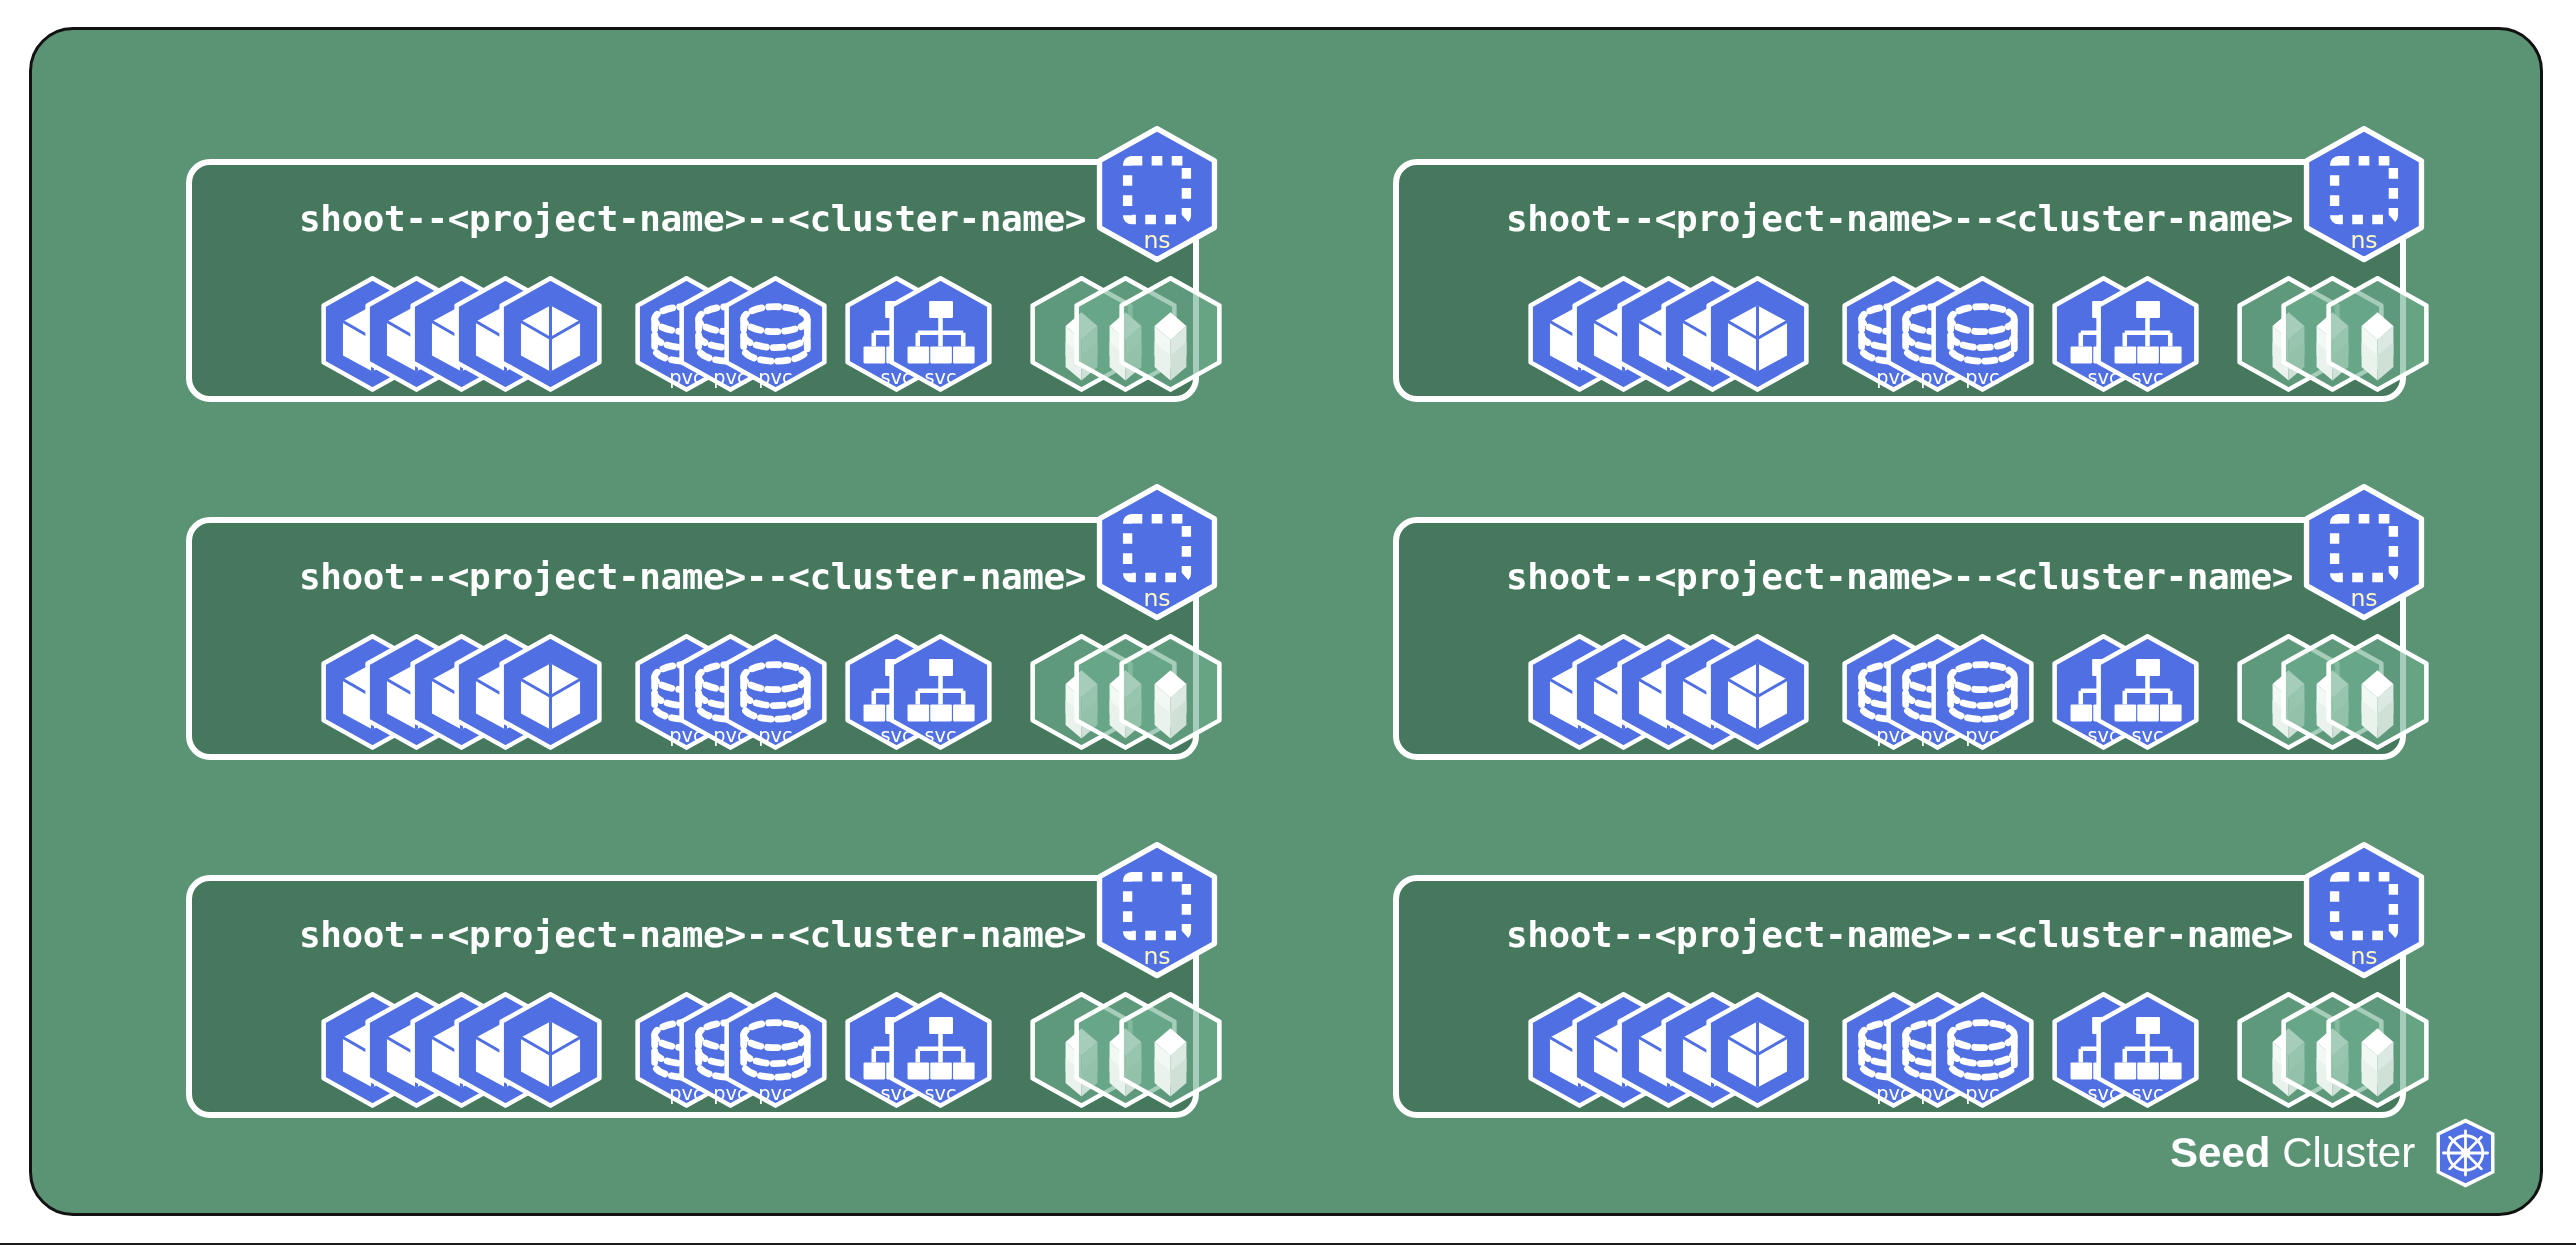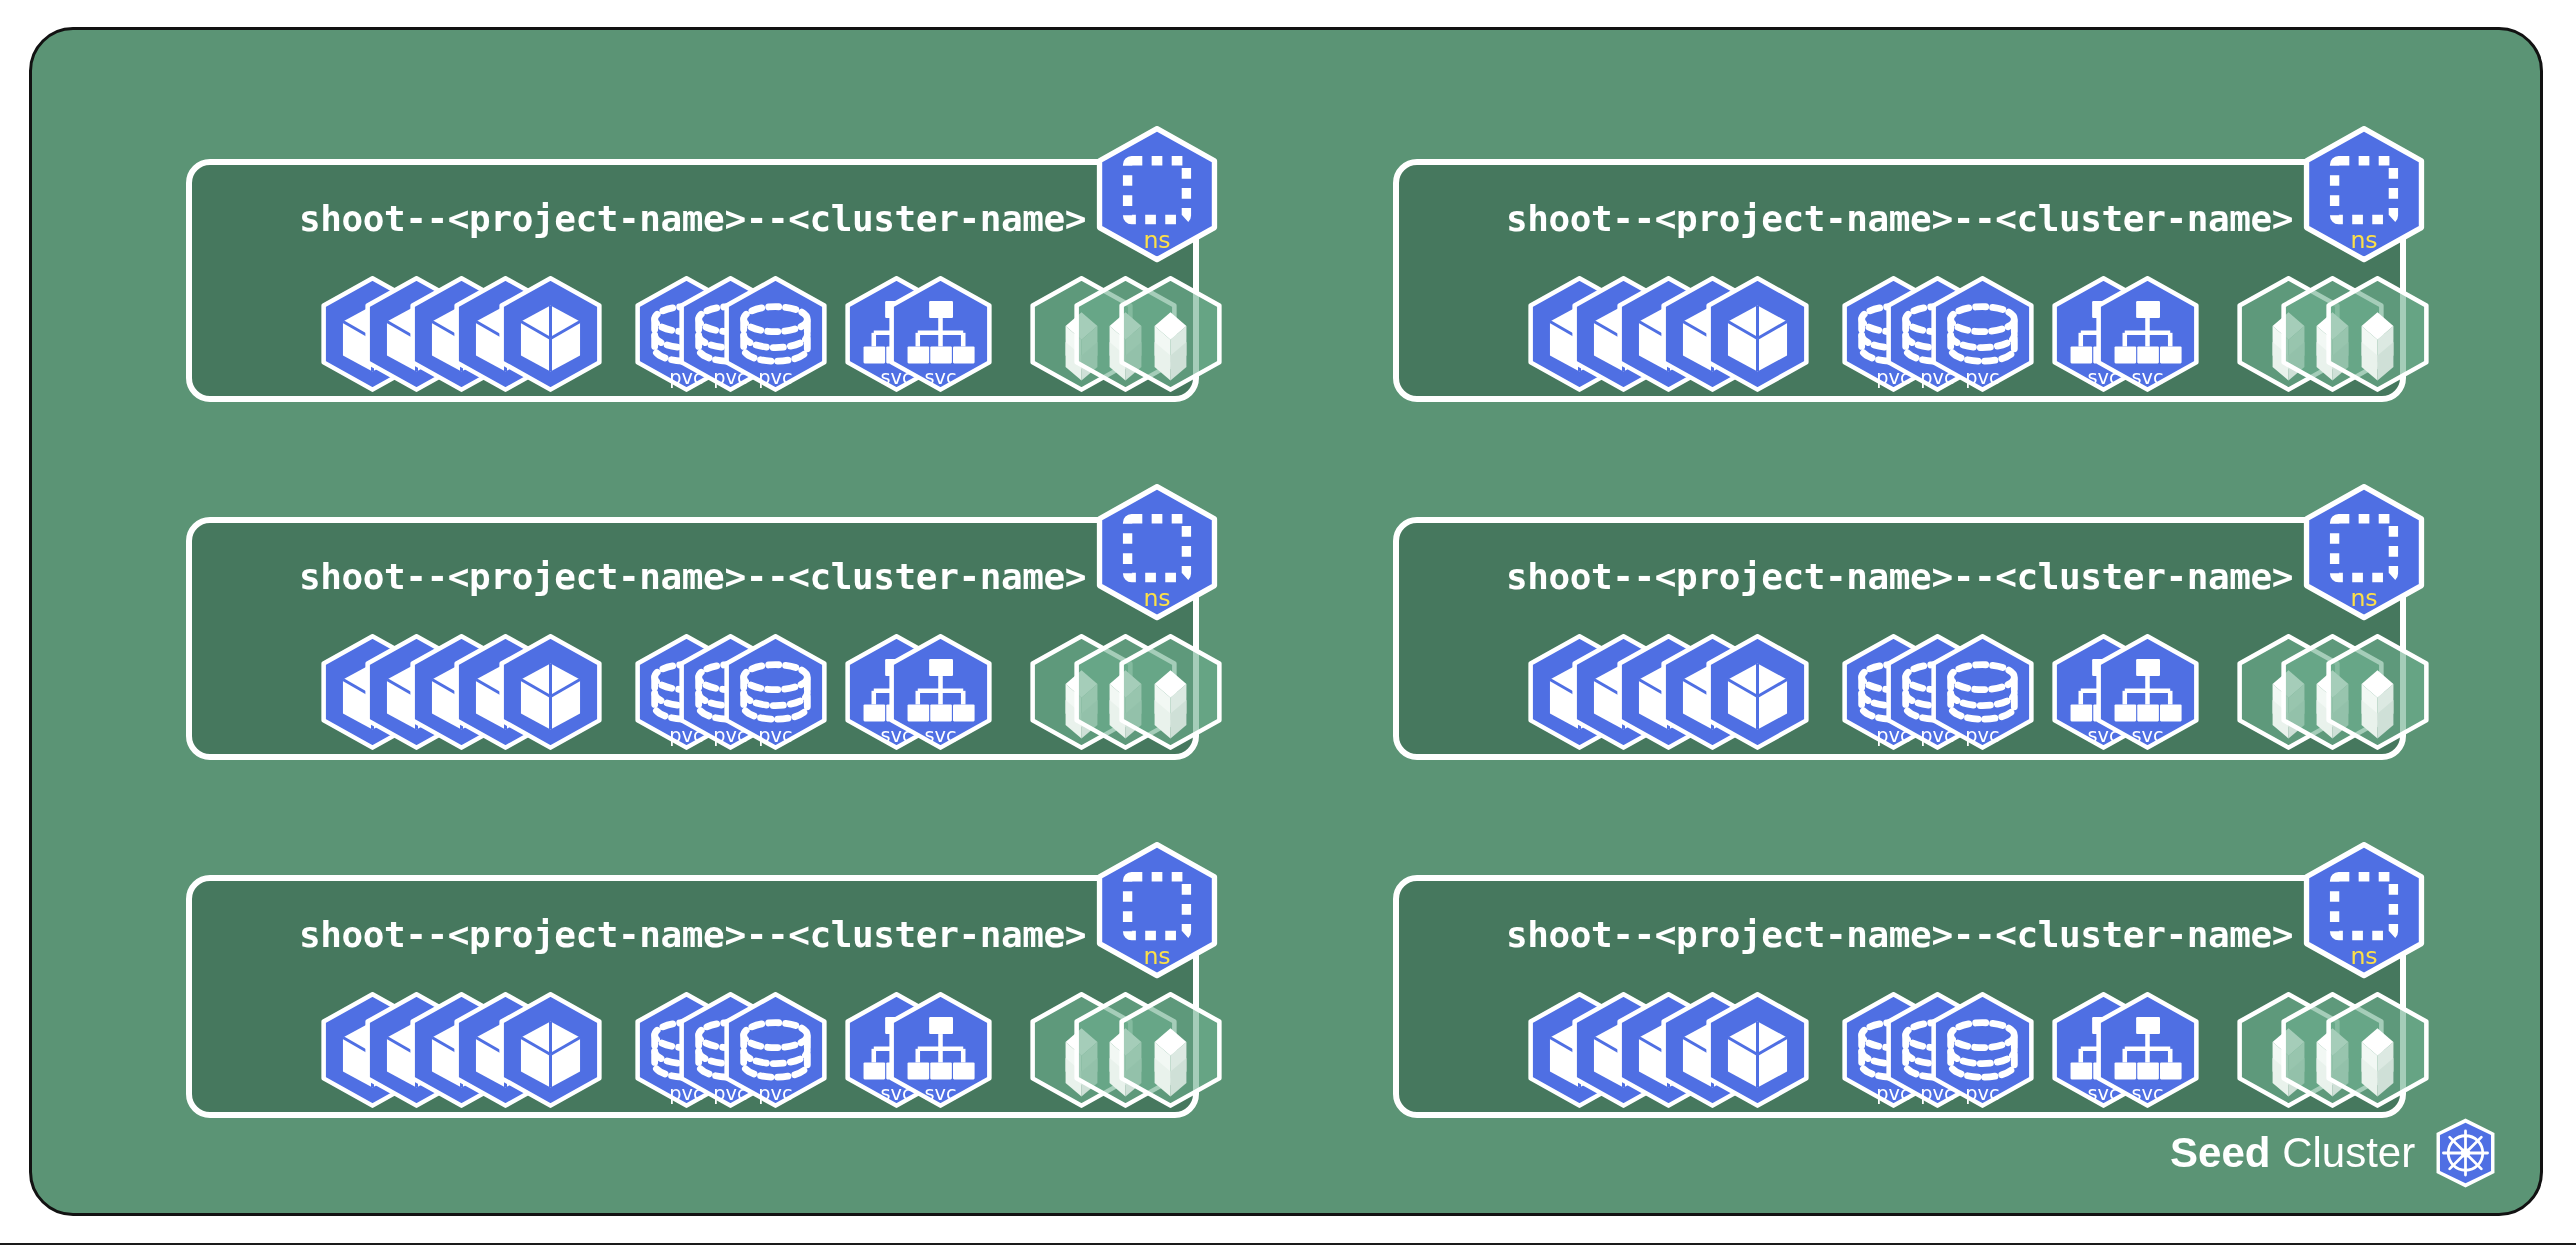--- a/index.html
+++ b/index.html
@@ -55,21 +55,21 @@
   }
 
   
   .ns-badge{
     position:absolute;right:-32px;top:-39px;
     width:136px;height:147px;
   }
   .ns-badge .hexwrap{position:absolute;inset:0;}
   .ns-label{
     position:absolute;left:0;bottom:18.6px;width:100%;
-    text-align:center;color:#fde047;
+    text-align:center;color:#fef9c3;
     font-family:"DejaVu Sans","Liberation Sans",sans-serif;
     font-size:23.6px;
   }
 
   
   .icon-row{
     position:absolute;left:0;top:111px;width:100%;height:125px;
     display:flex;align-items:center;
   }
   .icon-row .spacer-left{width:123px;flex:0 0 auto;}

